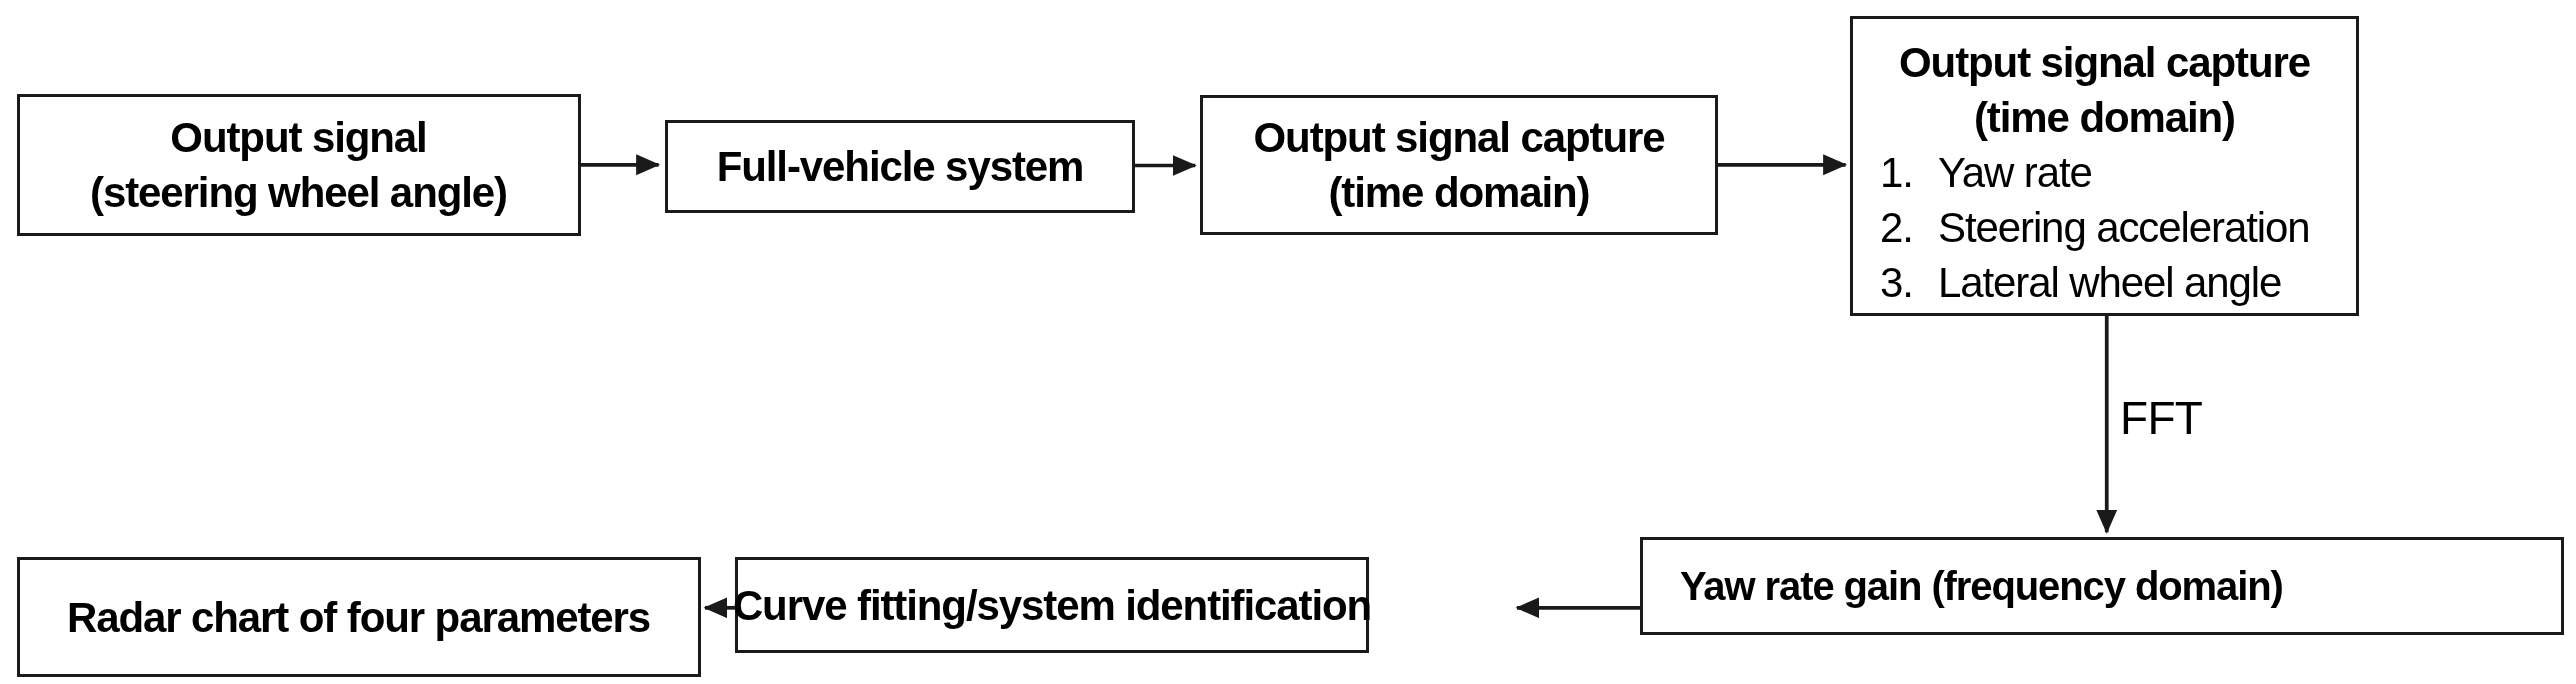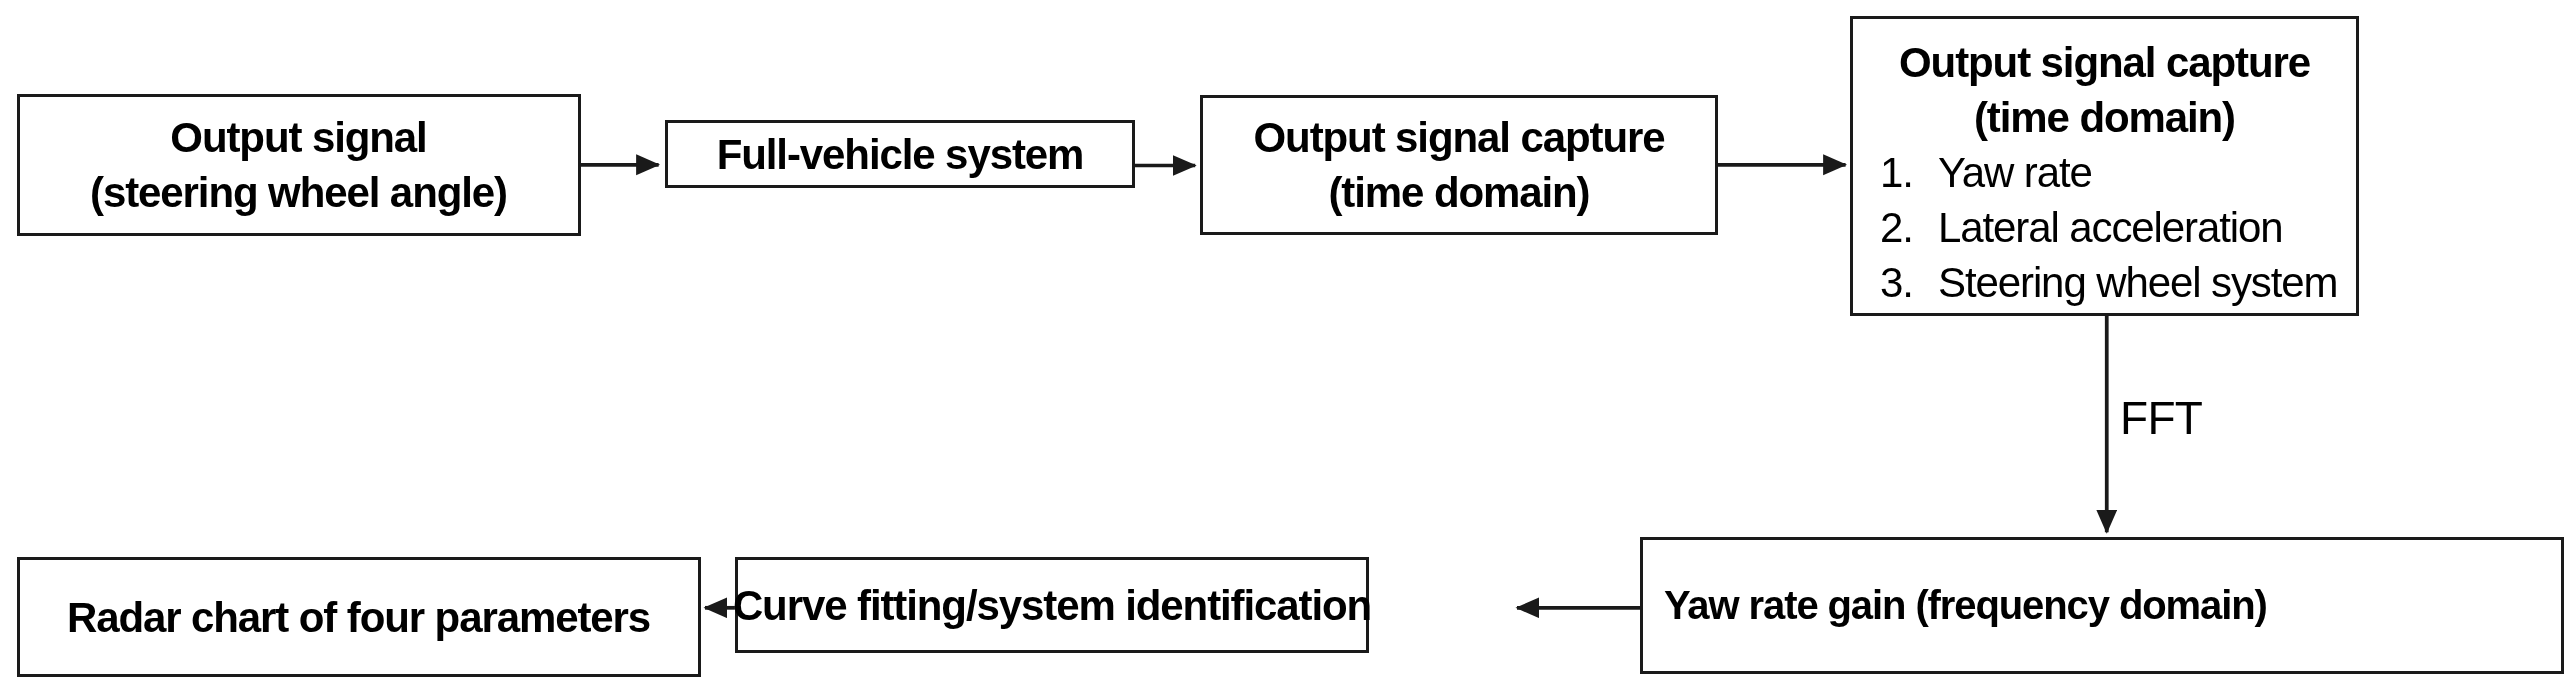--- a/index.html
+++ b/index.html
@@ -22,43 +22,43 @@
     justify-content: center;
     align-items: center;
     text-align: center;
     font-weight: bold;
     font-size: 42px;
     letter-spacing: -1.1px;
     line-height: 55px;
     white-space: nowrap;
   }
   #box-input-signal   { left: 16.5px;   top: 94px; width: 564px;  height: 142px; }
-  #box-full-vehicle   { left: 665px;  top: 120px; width: 470px;  height: 68px; }
+  #box-full-vehicle   { left: 665px;  top: 120px; width: 470px;  height: 93px; }
   #box-output-time    { left: 1200px; top: 95px; width: 518px;  height: 140px; }
 
   #box-output-list {
     left: 1850px; top: 15.7px; width: 509px; height: 300px;
     justify-content: flex-start;
     align-items: stretch;
     padding-top: 16.5px;
   }
   #box-output-list .list-title { text-align: center; font-weight: bold; }
   #box-output-list .signal-list {
     text-align: left;
     font-weight: normal;
     padding-left: 27px;
   }
   .signal-item { display: flex; }
   .signal-item .num { width: 58px; flex: 0 0 58px; }
 
   #box-gains {
-    left: 1640px; top: 537px; width: 924px; height: 137px;
+    left: 1640px; top: 537px; width: 924px; height: 98px;
     align-items: flex-start;
     text-align: left;
-    padding-left: 21px;
+    padding-left: 37px;
     font-size: 40px;
     line-height: 51px;
   }
   #box-curve-fitting  { left: 735px;  top: 557px; width: 634px; height: 96px; }
   #box-radar-chart    { left: 16.5px;   top: 557px; width: 684px;  height: 120px; }
 
   #fft-label {
     position: absolute;
     left: 2120px;
     top: 395px;
@@ -105,25 +105,25 @@
   <div class="box" id="box-output-list">
     <div class="list-title">Output signal capture</div>
     <div class="list-title">(time domain)</div>
     <div class="signal-list">
       <div class="signal-item">
         <span class="num">1.</span>
         <span class="txt">Yaw rate</span>
       </div>
       <div class="signal-item">
         <span class="num">2.</span>
-        <span class="txt">Lateral acceleration</span>
+        <span class="txt">Steering acceleration</span>
       </div>
       <div class="signal-item">
         <span class="num">3.</span>
-        <span class="txt">Steering wheel system</span>
+        <span class="txt">Lateral wheel angle</span>
       </div>
     </div>
   </div>
 
   <div id="fft-label">FFT</div>
 
   <div class="box" id="box-gains">
     <div>Yaw rate gain (frequency domain)</div>
   </div>
 

